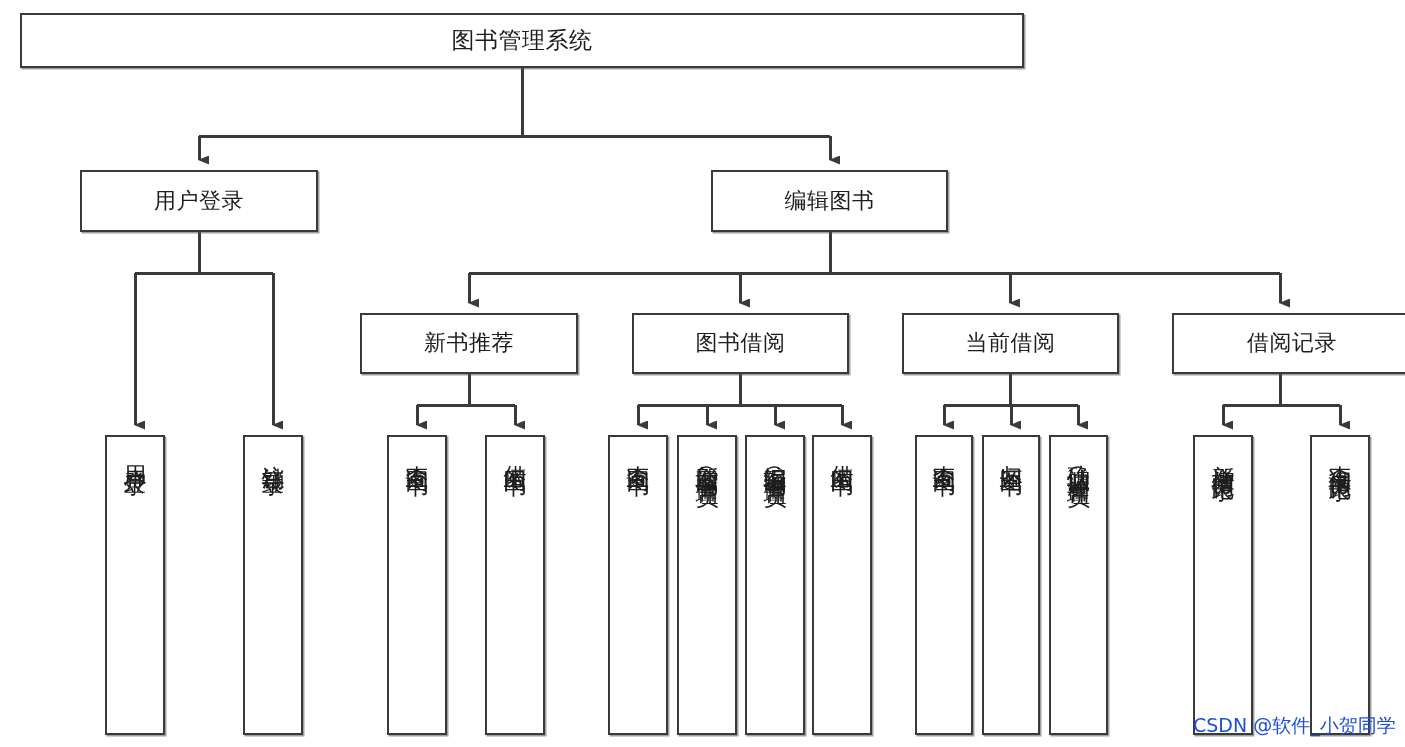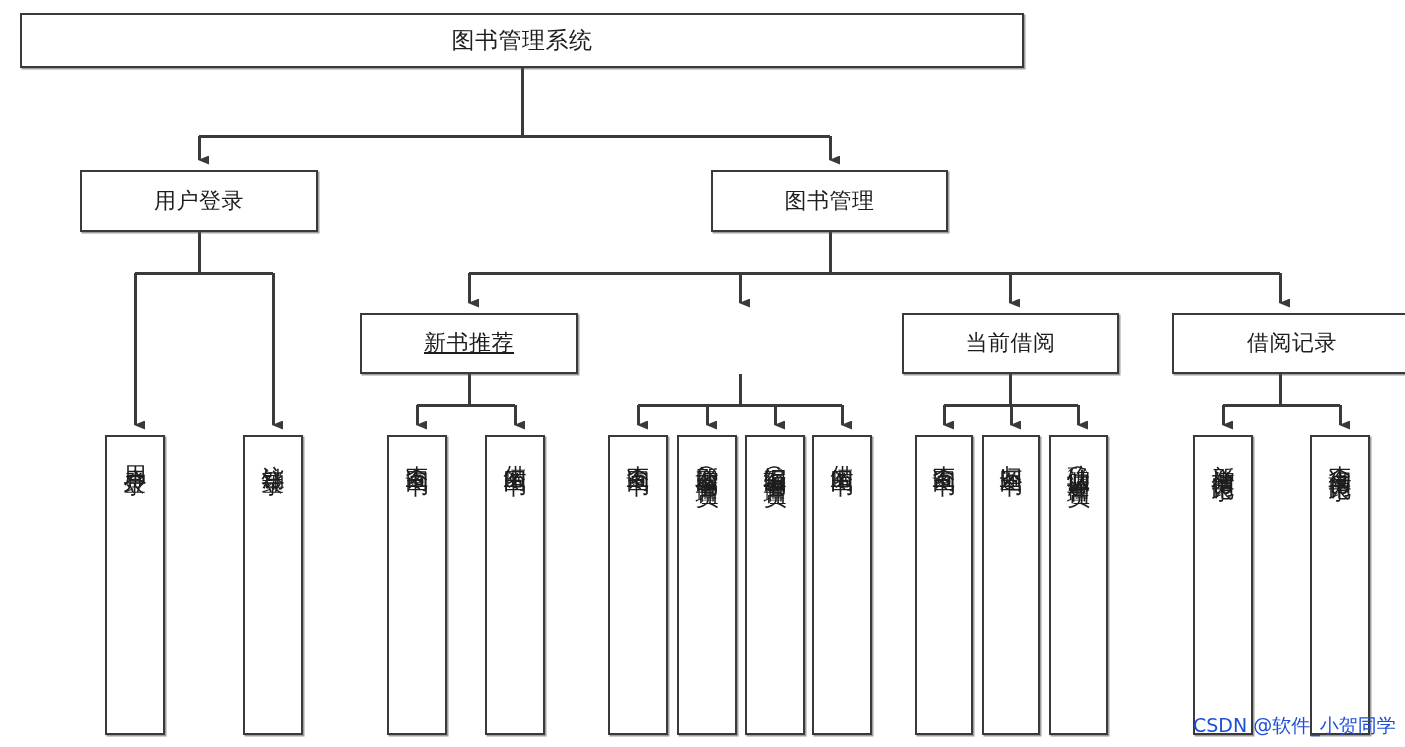--- a/index.html
+++ b/index.html
@@ -131,25 +131,28 @@
   </svg>
 
   <div class="node root horizontal" style="left: 20px; top: 13px; width: 1004px; height: 55px;">
     <span class="node-label">图书管理系统</span>
   </div>
 
   <div class="node horizontal" style="left: 80px; top: 170px; width: 238px; height: 62px;">
     <span class="node-label">用户登录</span>
   </div>
   <div class="node horizontal" style="left: 711px; top: 170px; width: 237px; height: 62px;">
-    <span class="node-label">图书管理</span>
-  </div>
-
-  <div class="node horizontal" style="left: 360px; top: 313px; width: 218px; height: 61px; text-decoration: underline;">
+    <span class="node-label">编辑图书</span>
+  </div>
+
+  <div class="node horizontal" style="left: 360px; top: 313px; width: 218px; height: 61px;">
     <span class="node-label">新书推荐</span>
+  </div>
+  <div class="node horizontal" style="left: 632px; top: 313px; width: 217px; height: 61px;">
+    <span class="node-label">图书借阅</span>
   </div>
   <div class="node horizontal" style="left: 902px; top: 313px; width: 217px; height: 61px;">
     <span class="node-label">当前借阅</span>
   </div>
   <div class="node horizontal" style="left: 1172px; top: 313px; width: 240px; height: 61px;">
     <span class="node-label">借阅记录</span>
   </div>
 
   <div class="node vertical" style="left: 105px; top: 435px; width: 60px; height: 300px;">
     <span class="node-label">用户登录</span>

